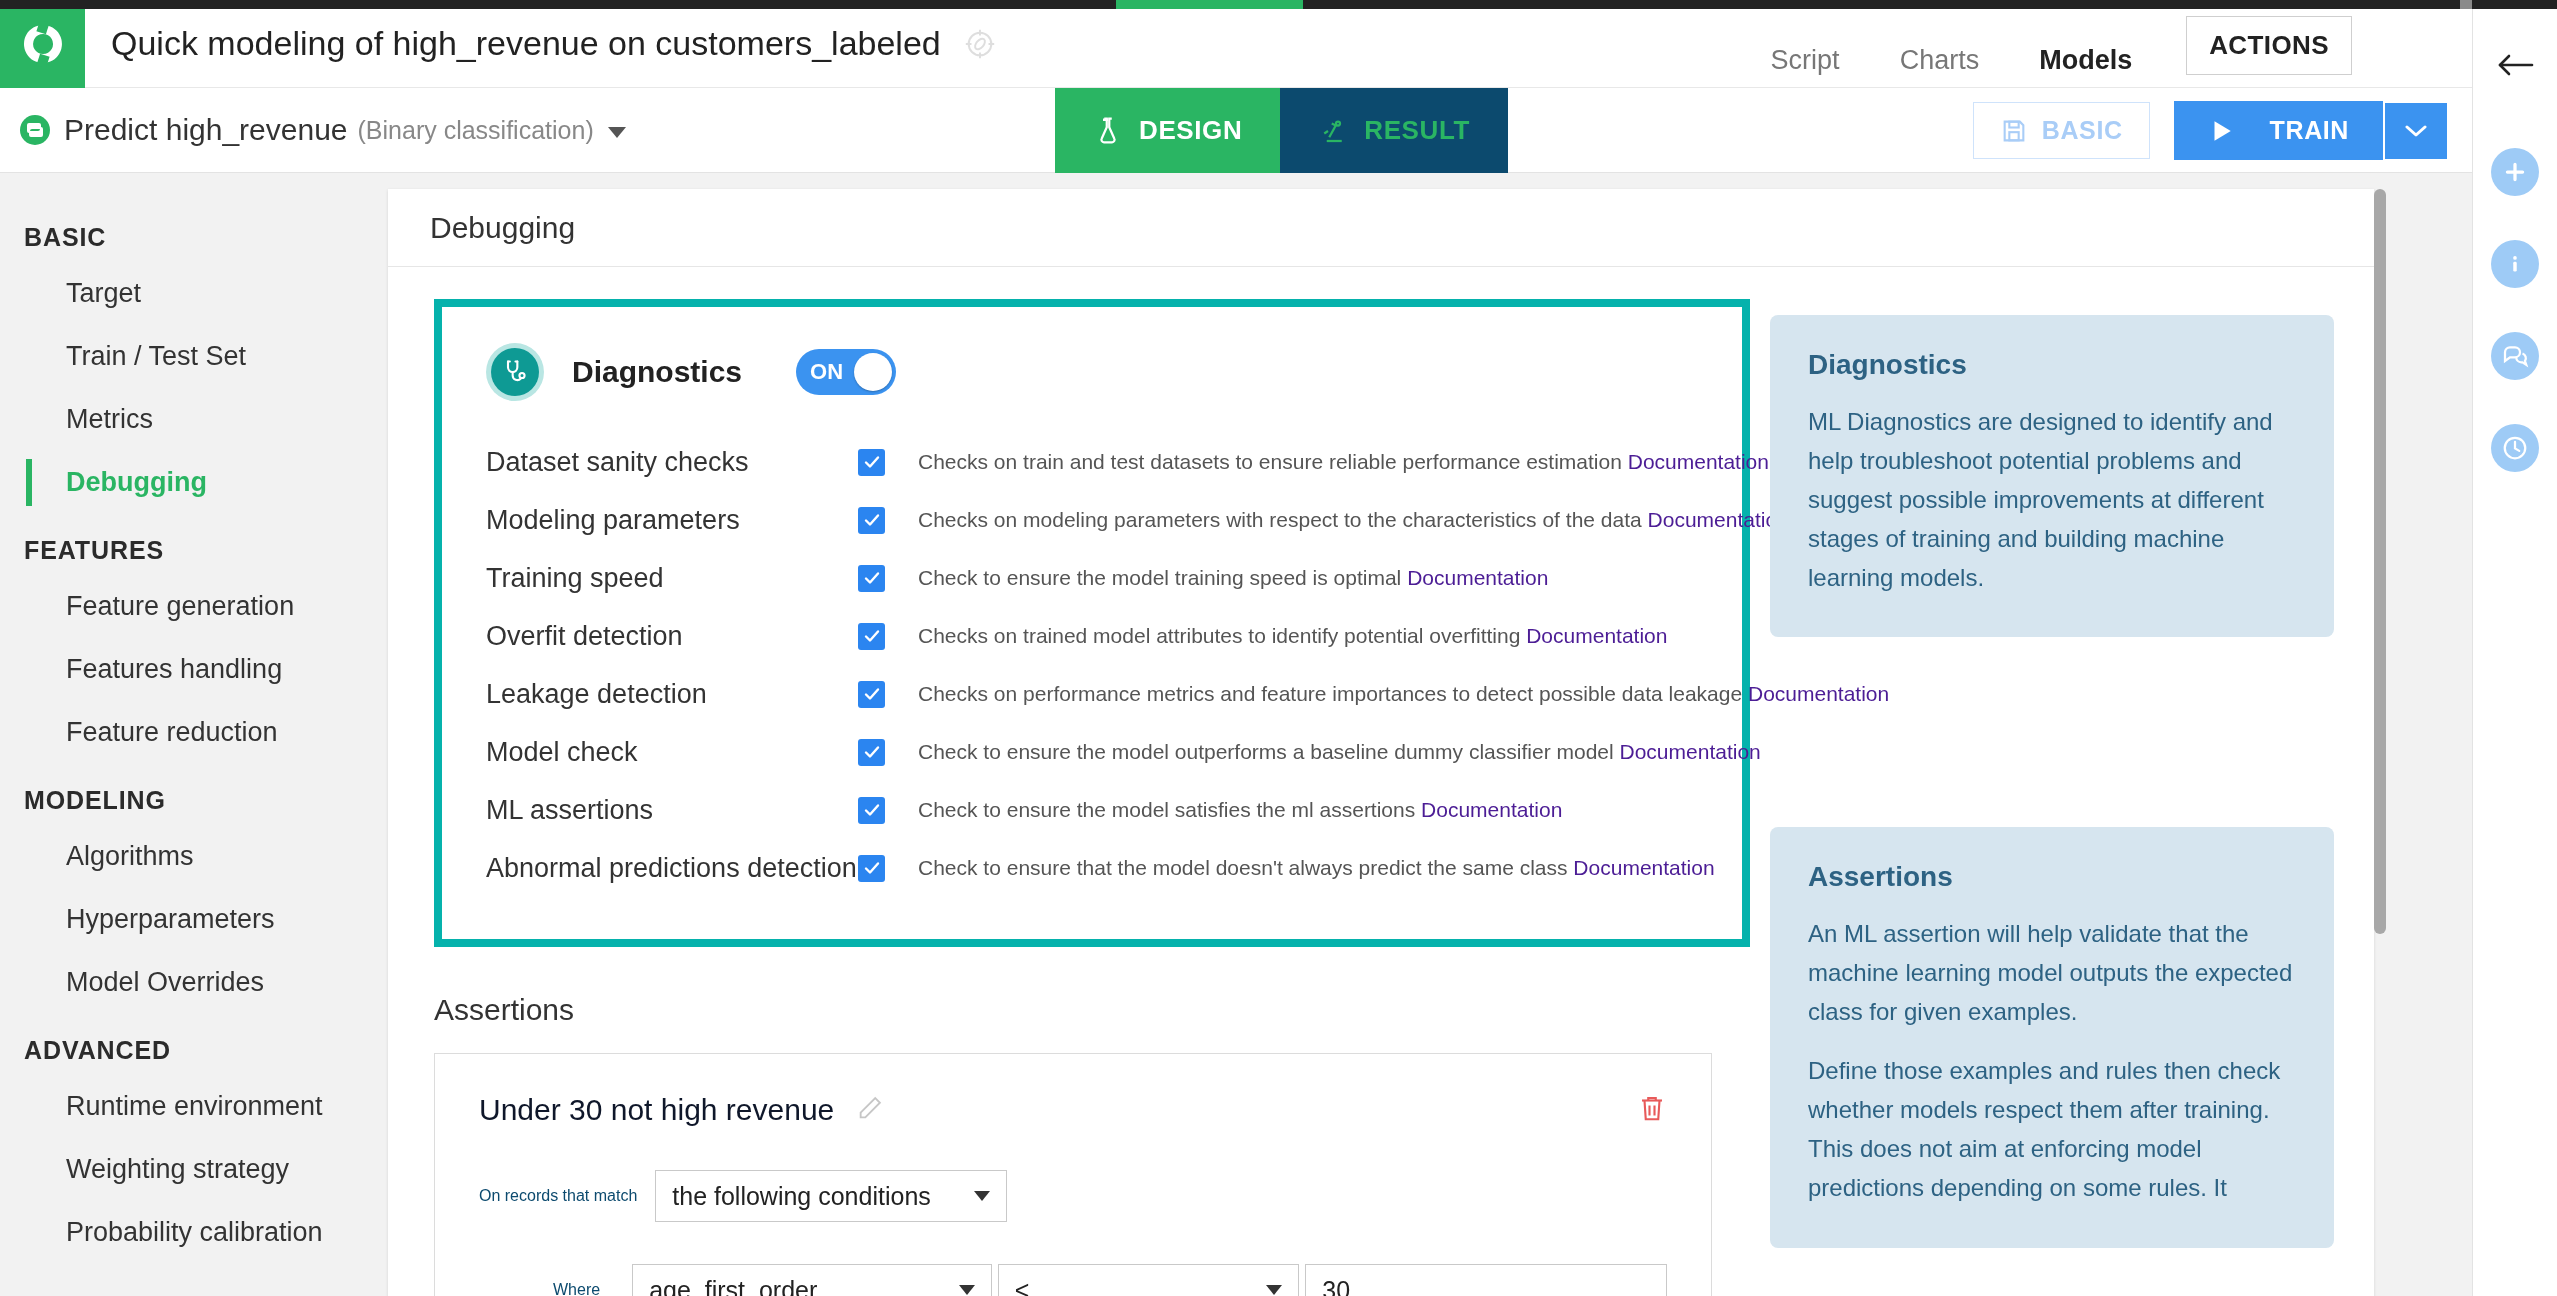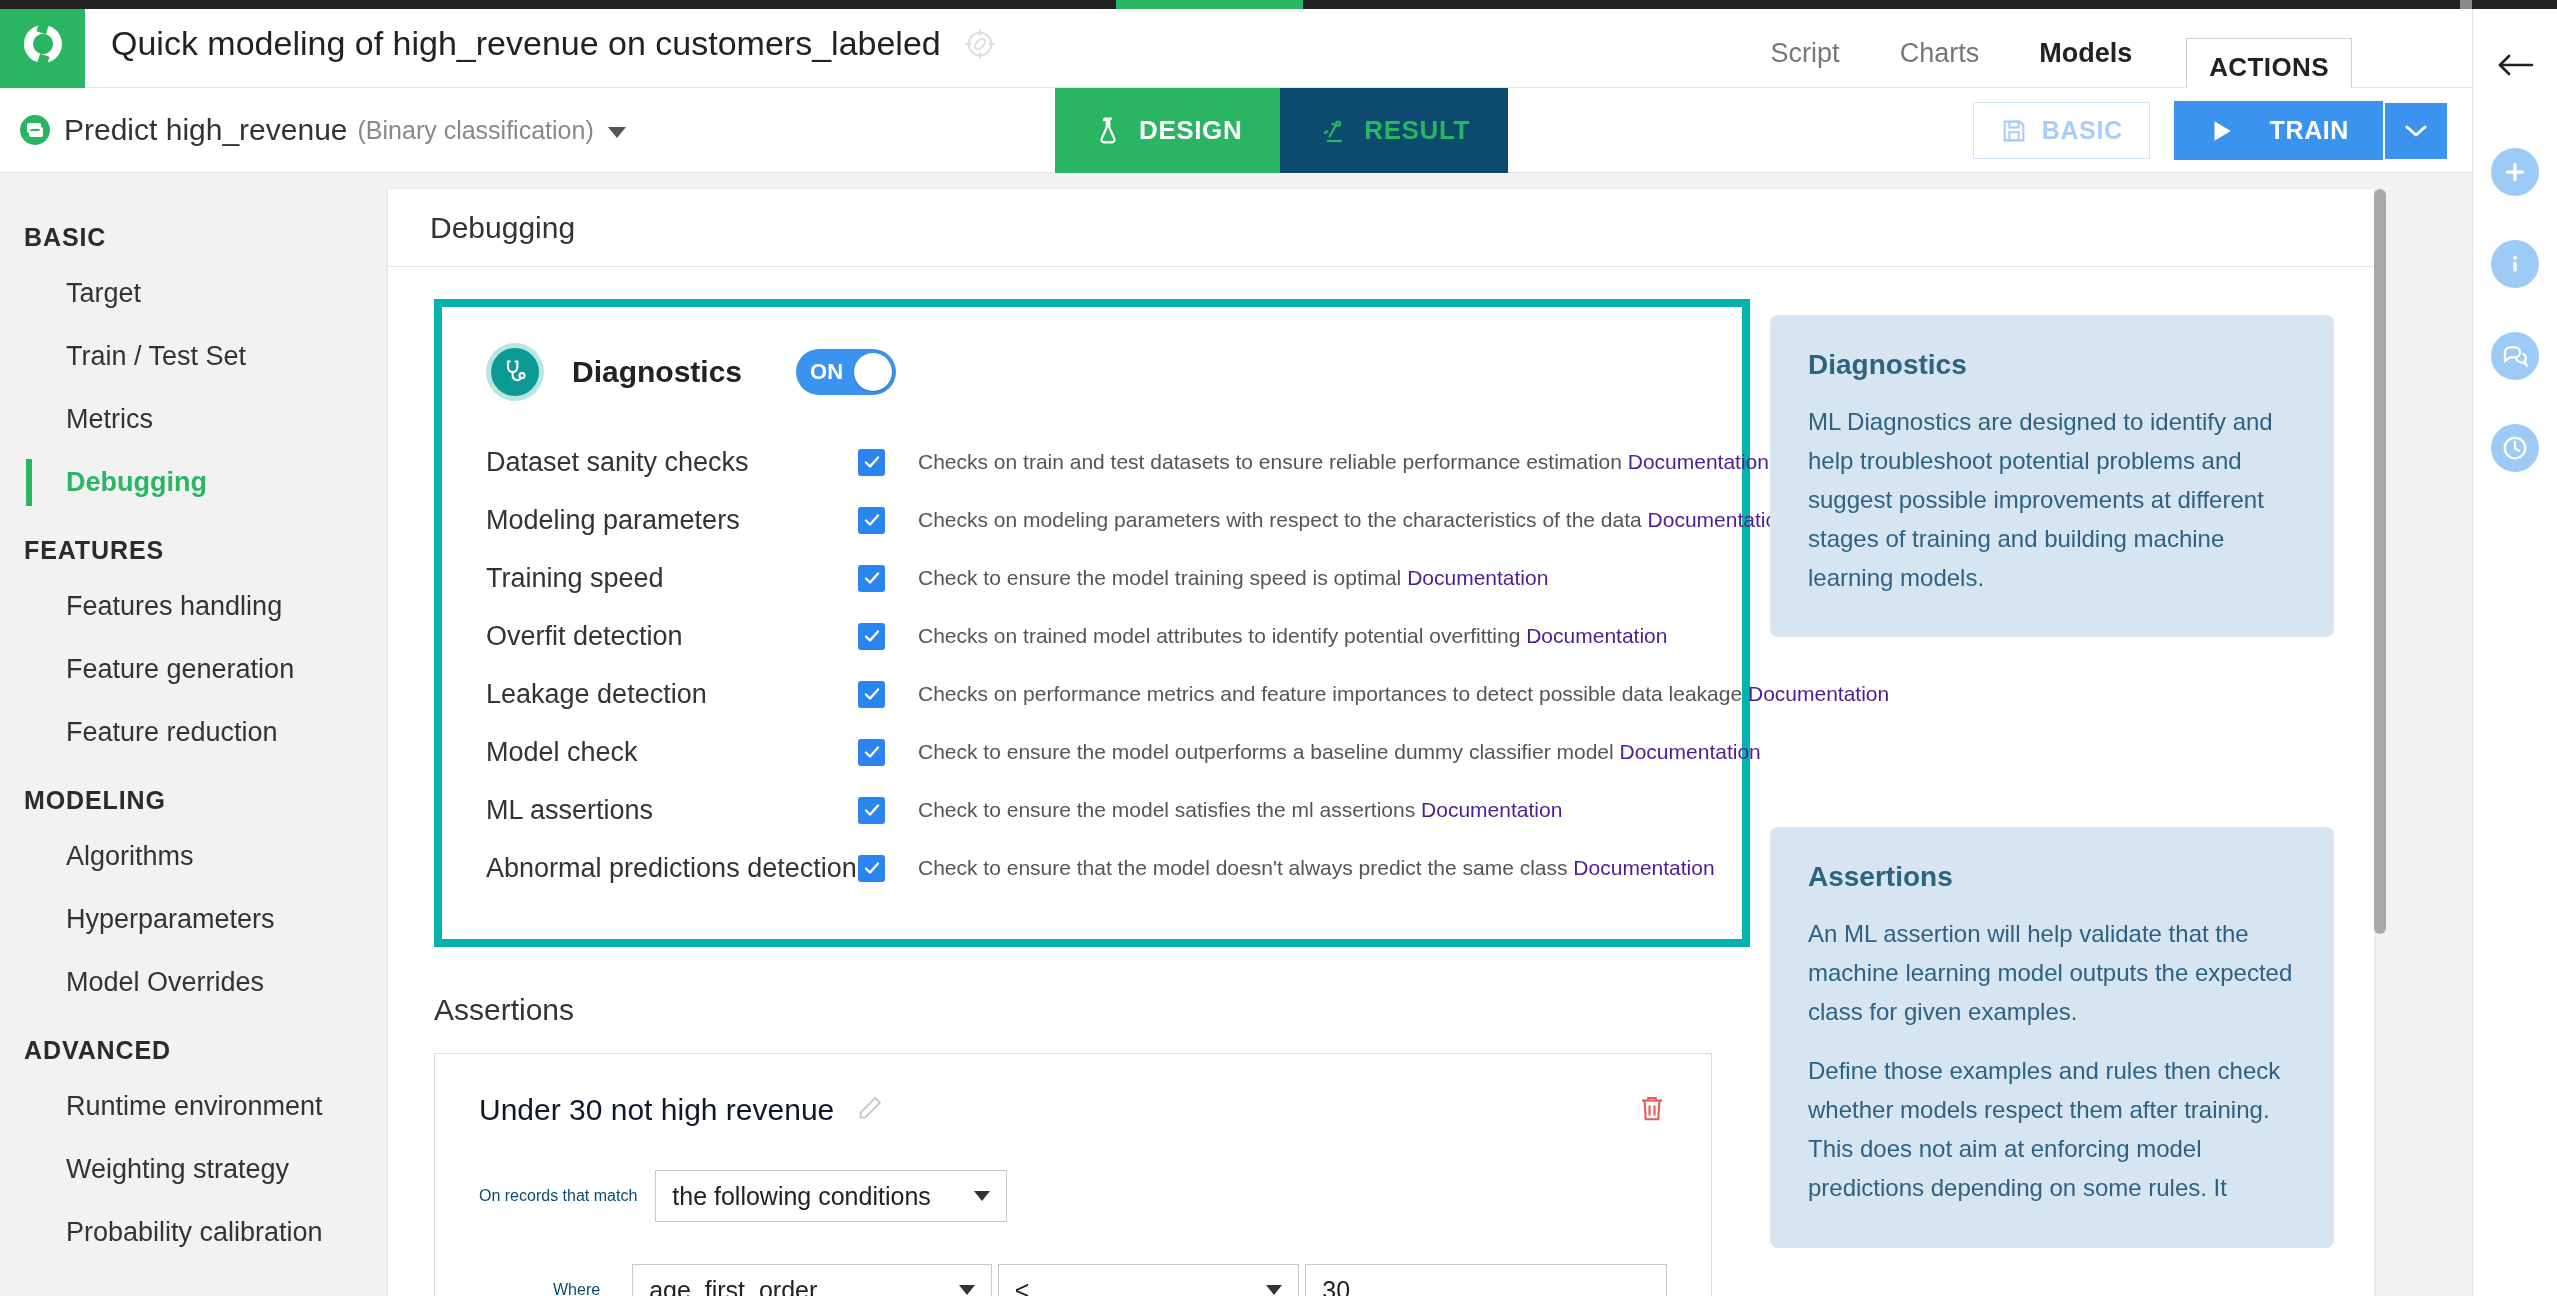--- a/index.html
+++ b/index.html
@@ -34,21 +34,21 @@
   }
   .logo-box {
     width: 85px; height: 88px; background: #2ab563;
     display: flex; align-items: center; justify-content: center; flex: none;
   }
   .page-title {
     font-size: 34px; color: #222; margin-left: 26px; font-weight: 400;
     white-space: nowrap;
   }
   .title-icon { margin-left: 22px; display: flex; align-items: center; opacity: .38; }
-  .nav-tabs { position: absolute; right: 120px; top: 9px; height: 88px; display: flex; align-items: flex-end; gap: 0; }
+  .nav-tabs { position: absolute; right: 120px; top: 16px; height: 88px; display: flex; align-items: flex-start; gap: 0; }
   .nav-tab {
     font-size: 27px; color: #777; padding: 0 30px; height: 88px;
     display: flex; align-items: center; position: relative; cursor: pointer;
   }
   .nav-tab.active { color: #222; font-weight: 700; }
   .nav-tab.active::after {
     content: ""; position: absolute; bottom: 0; left: 18px; right: 18px;
     height: 6px; background: #5a5a5a;
   }
   .actions-btn {
@@ -324,22 +324,22 @@
     <div class="body-row">
 
       <div class="sidebar">
         <div class="sb-group">BASIC</div>
         <div class="sb-item">Target</div>
         <div class="sb-item">Train / Test Set</div>
         <div class="sb-item">Metrics</div>
         <div class="sb-item active">Debugging</div>
 
         <div class="sb-group">FEATURES</div>
+        <div class="sb-item">Feature generation</div>
         <div class="sb-item">Features handling</div>
-        <div class="sb-item">Feature generation</div>
         <div class="sb-item">Feature reduction</div>
 
         <div class="sb-group">MODELING</div>
         <div class="sb-item">Algorithms</div>
         <div class="sb-item">Hyperparameters</div>
         <div class="sb-item">Model Overrides</div>
 
         <div class="sb-group">ADVANCED</div>
         <div class="sb-item">Runtime environment</div>
         <div class="sb-item">Weighting strategy</div>

